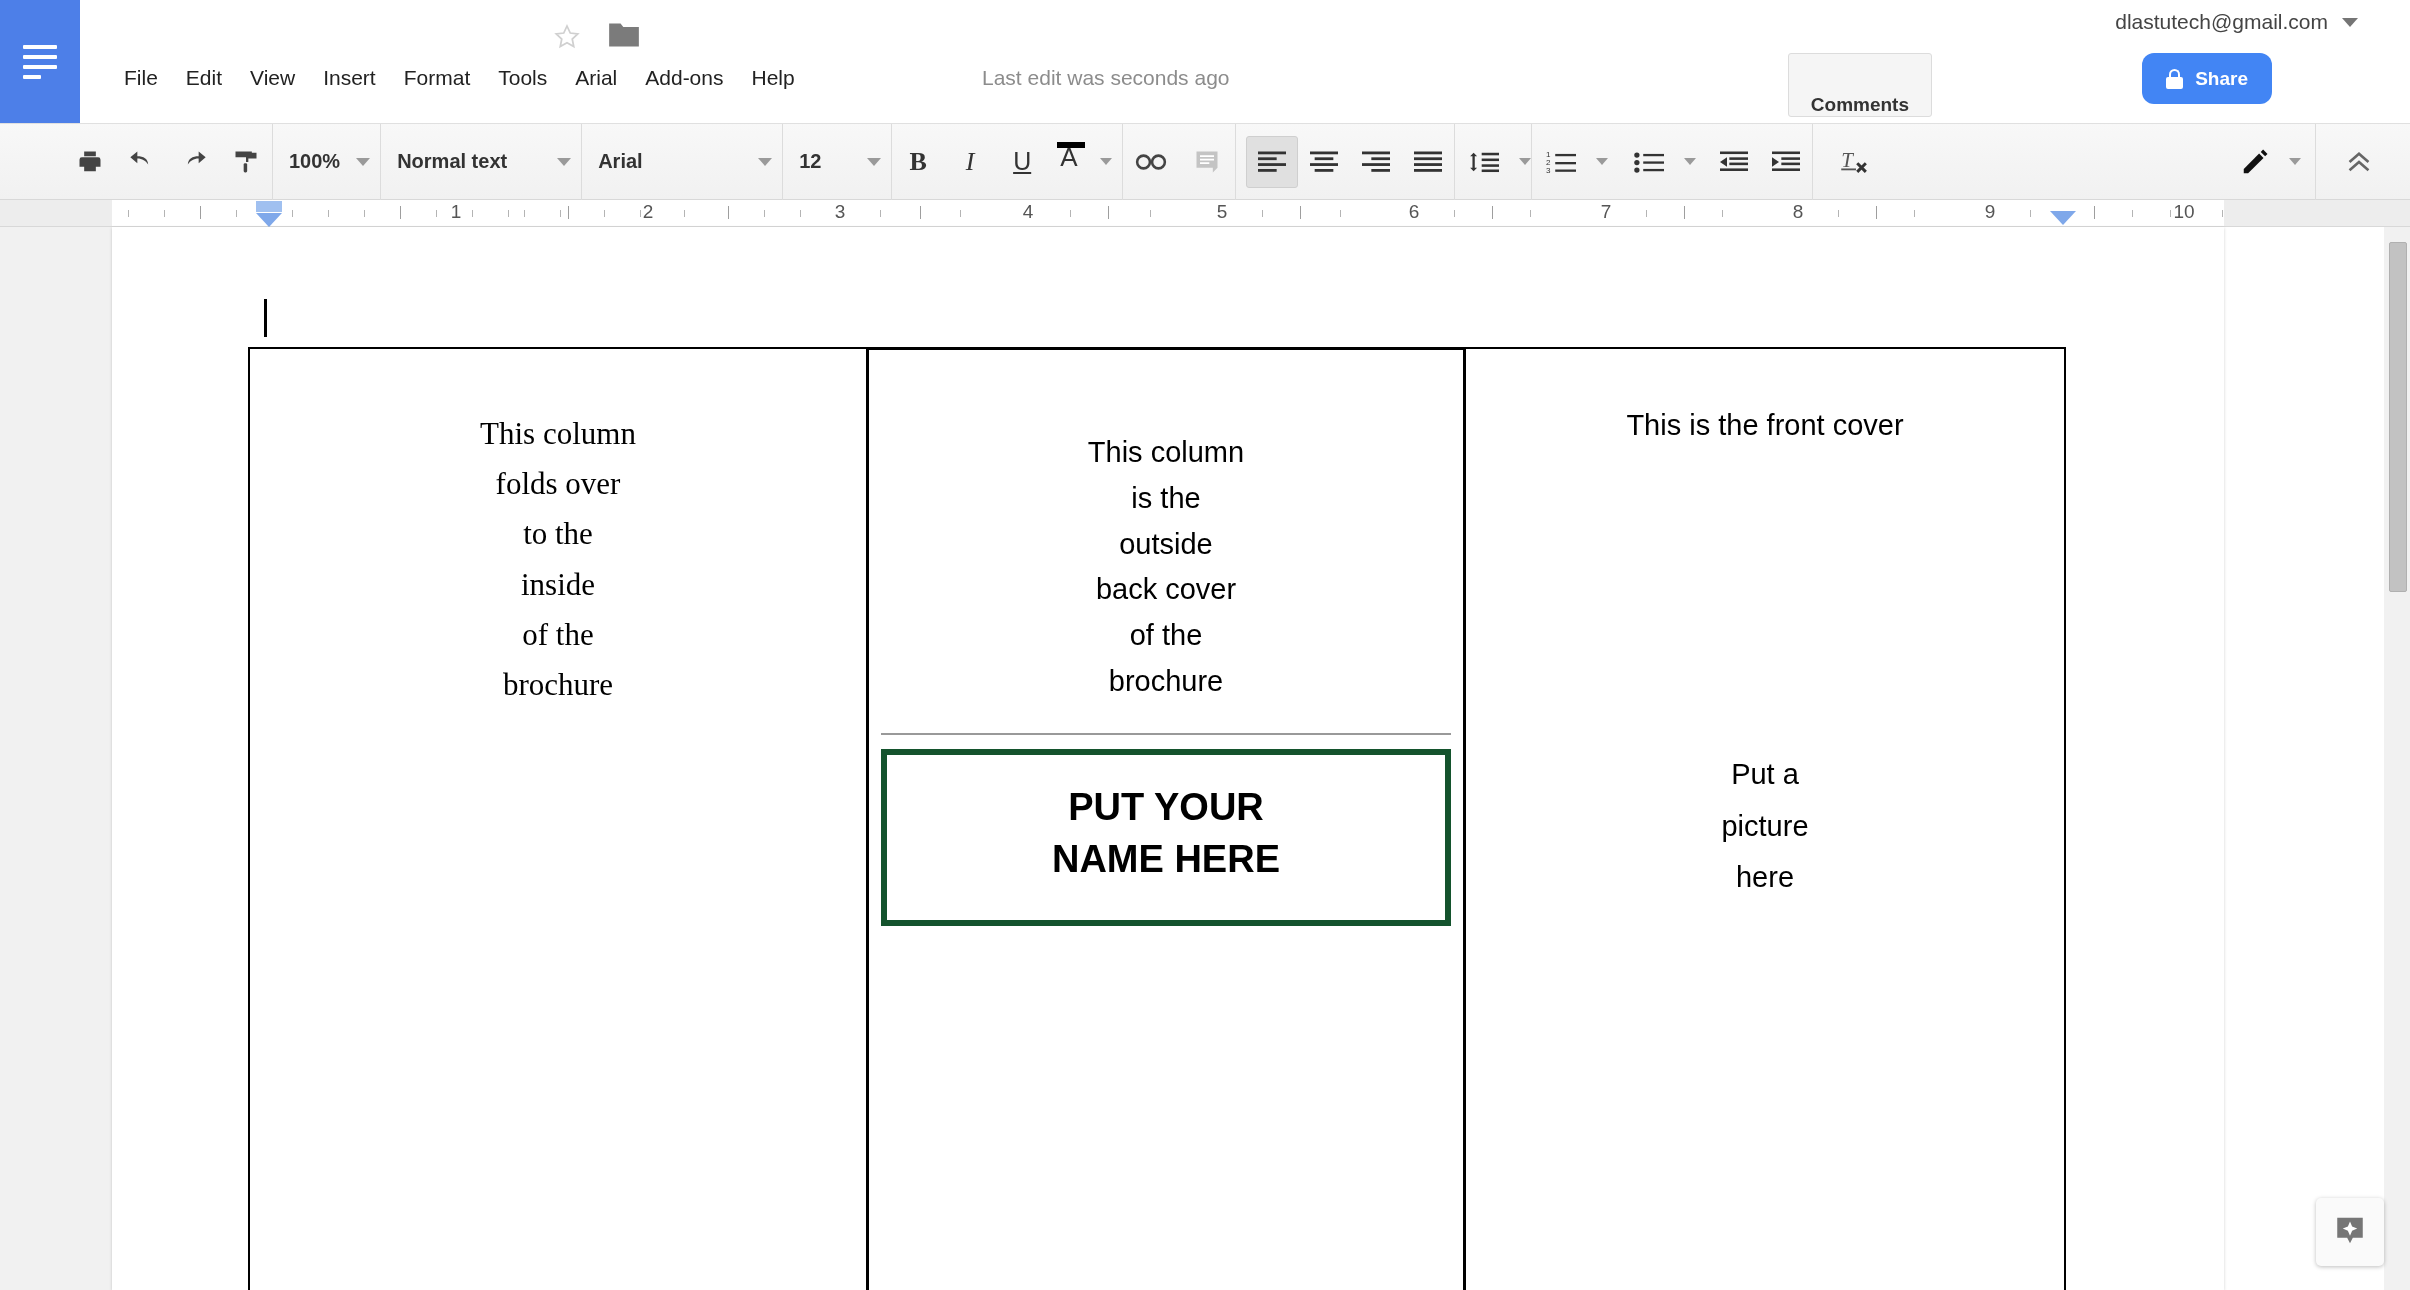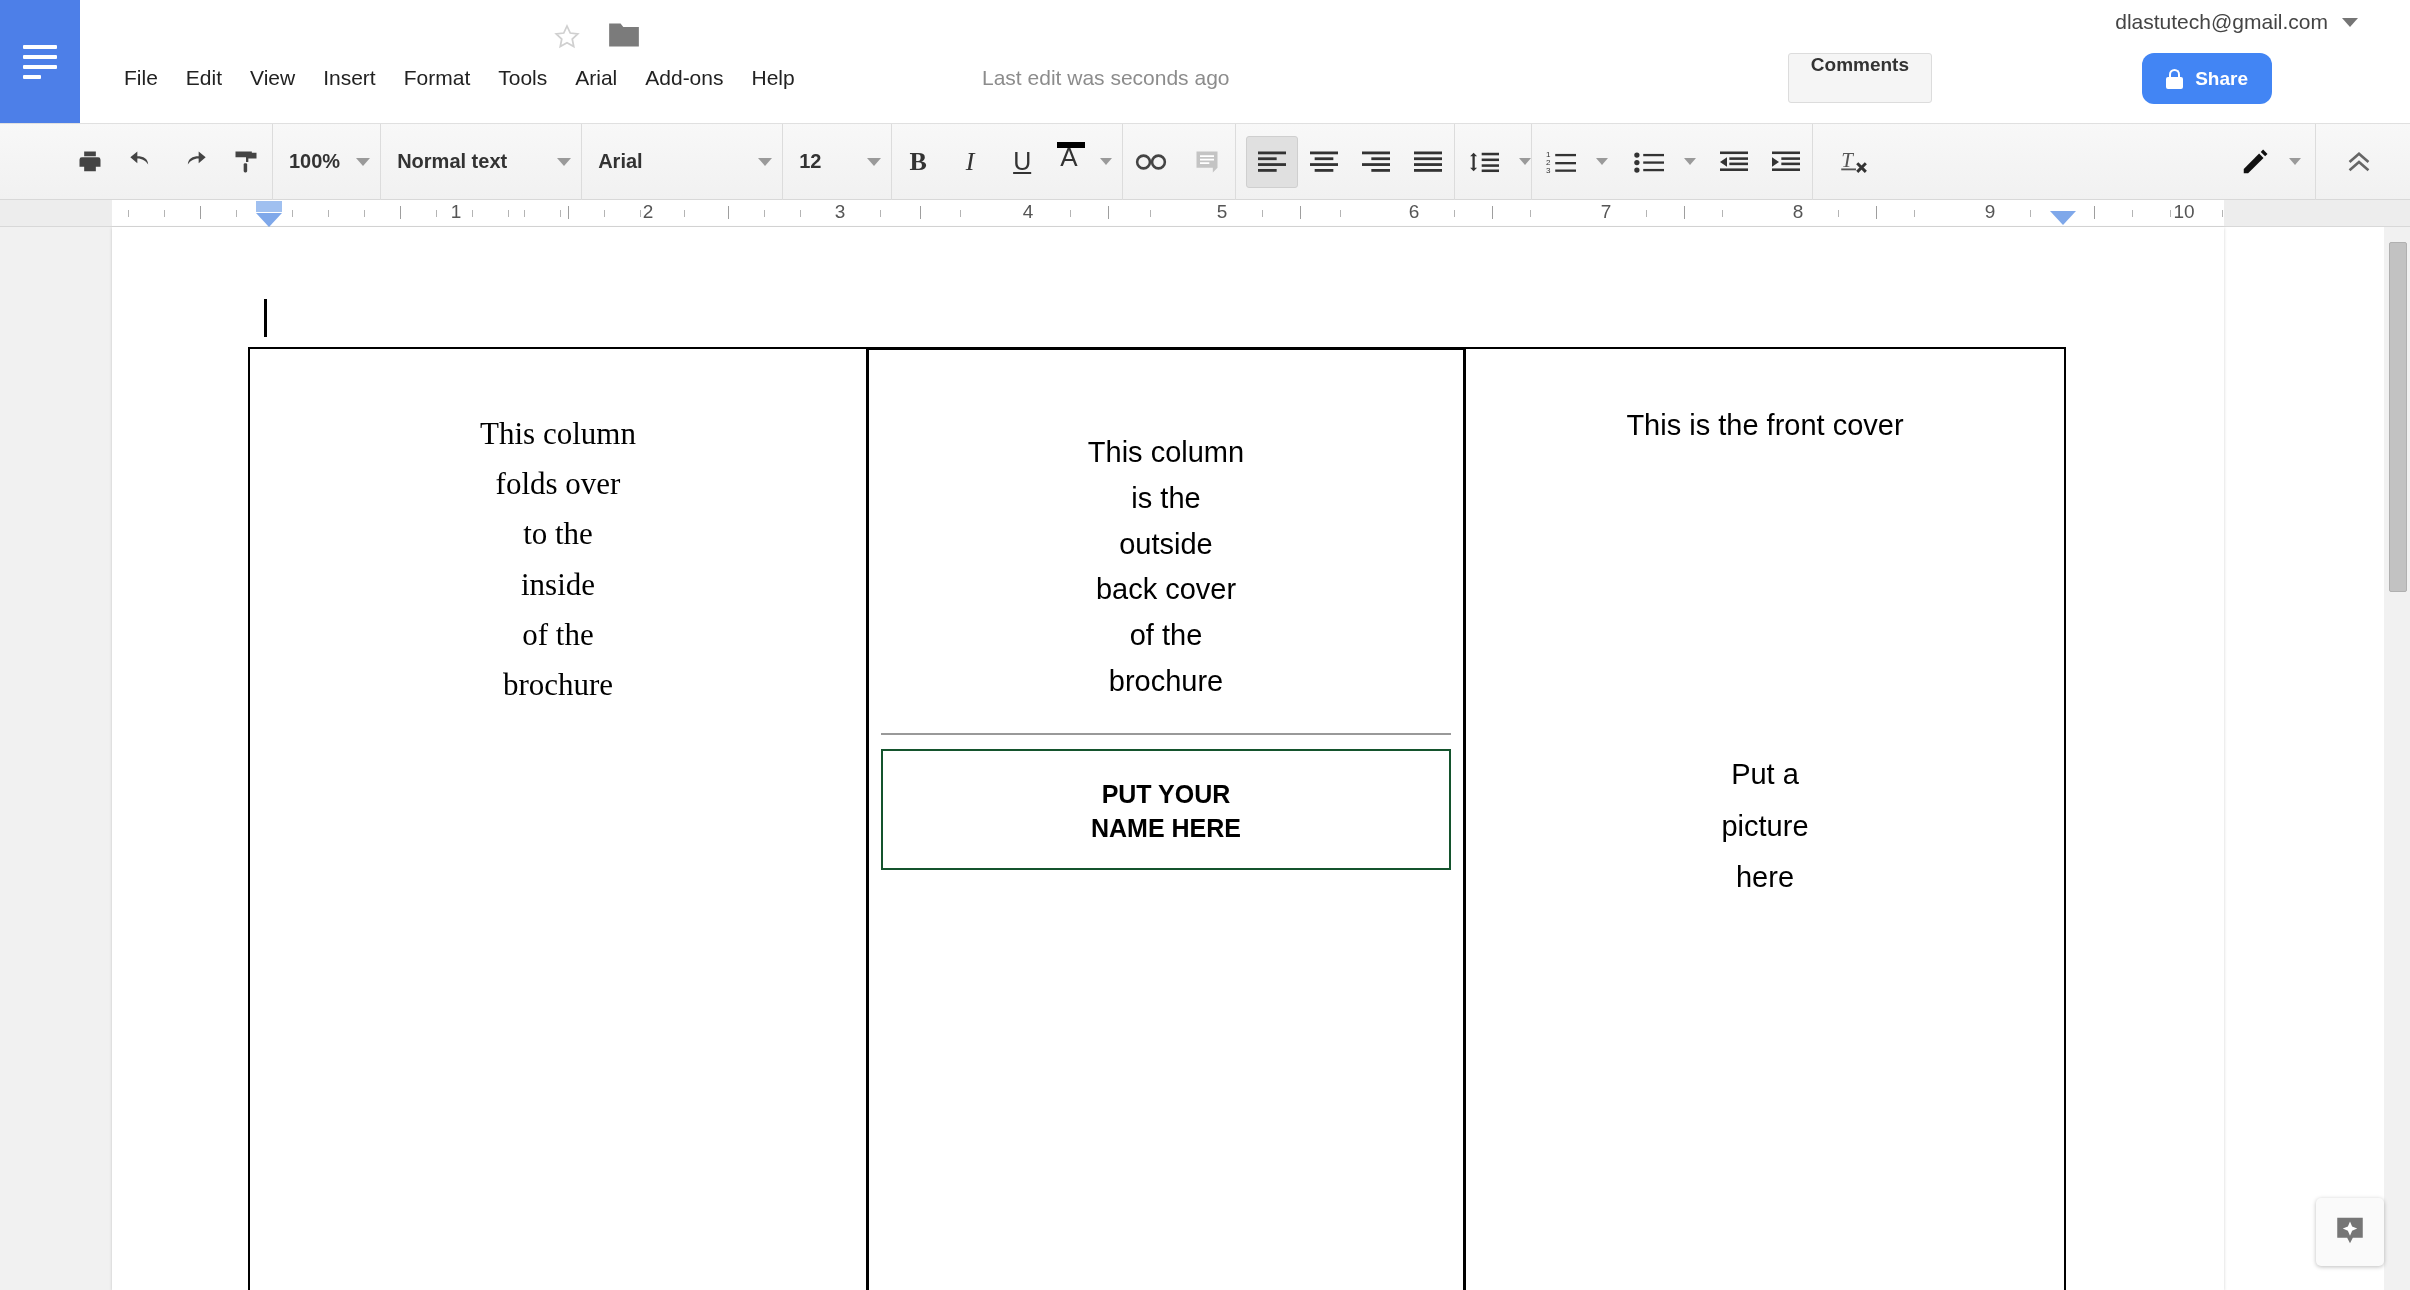--- a/index.html
+++ b/index.html
@@ -74,22 +74,22 @@
   .account .caret {
     margin-left: 14px;
     width: 0; height: 0;
     border-left: 8px solid transparent;
     border-right: 8px solid transparent;
     border-top: 9px solid #757575;
   }
 
   .btn-comments {
     position: absolute; right: 478px; top: 53px;
-    height: 50px; padding: 0 22px;
-    display: flex; align-items: flex-start;
+    height: 64px; padding: 0 22px;
+    display: flex; align-items: flex-end;
     background: #f5f5f5; border: 1px solid #dcdcdc;
     border-radius: 3px;
     font-size: 19px; font-weight: bold; color: #333333;
     cursor: pointer; white-space: nowrap;
   }
   .btn-share {
     position: absolute; right: 138px; top: 53px;
     height: 51px; padding: 0 24px;
     display: flex; align-items: center; gap: 12px;
     background: #4285f4; border-radius: 12px;
@@ -257,24 +257,24 @@
     font-size: 29px; line-height: 1.78;
     color: #000000; text-align: center;
   }
 
   .hr-rule {
     margin: 28px 12px 0 12px;
     height: 2px; background: #999999;
   }
   .name-box {
     margin: 14px 12px 0 12px;
-    border: 2px solid #14532d;
-    padding: 26px 0 22px 0;
+    border: 6px solid #14532d;
+    padding: 26px 0 34px 0;
     font-family: "Liberation Sans", sans-serif;
-    font-size: 25px; font-weight: bold; line-height: 1.38;
+    font-size: 38px; font-weight: bold; line-height: 1.38;
     text-align: center; color: #000000;
   }
 
   
   .explore-btn {
     position: absolute; right: 26px; bottom: 24px;
     width: 68px; height: 68px;
     background: #fafafa; border-radius: 5px;
     box-shadow: 0 1px 4px rgba(0,0,0,0.26);
     display: flex; align-items: center; justify-content: center;

